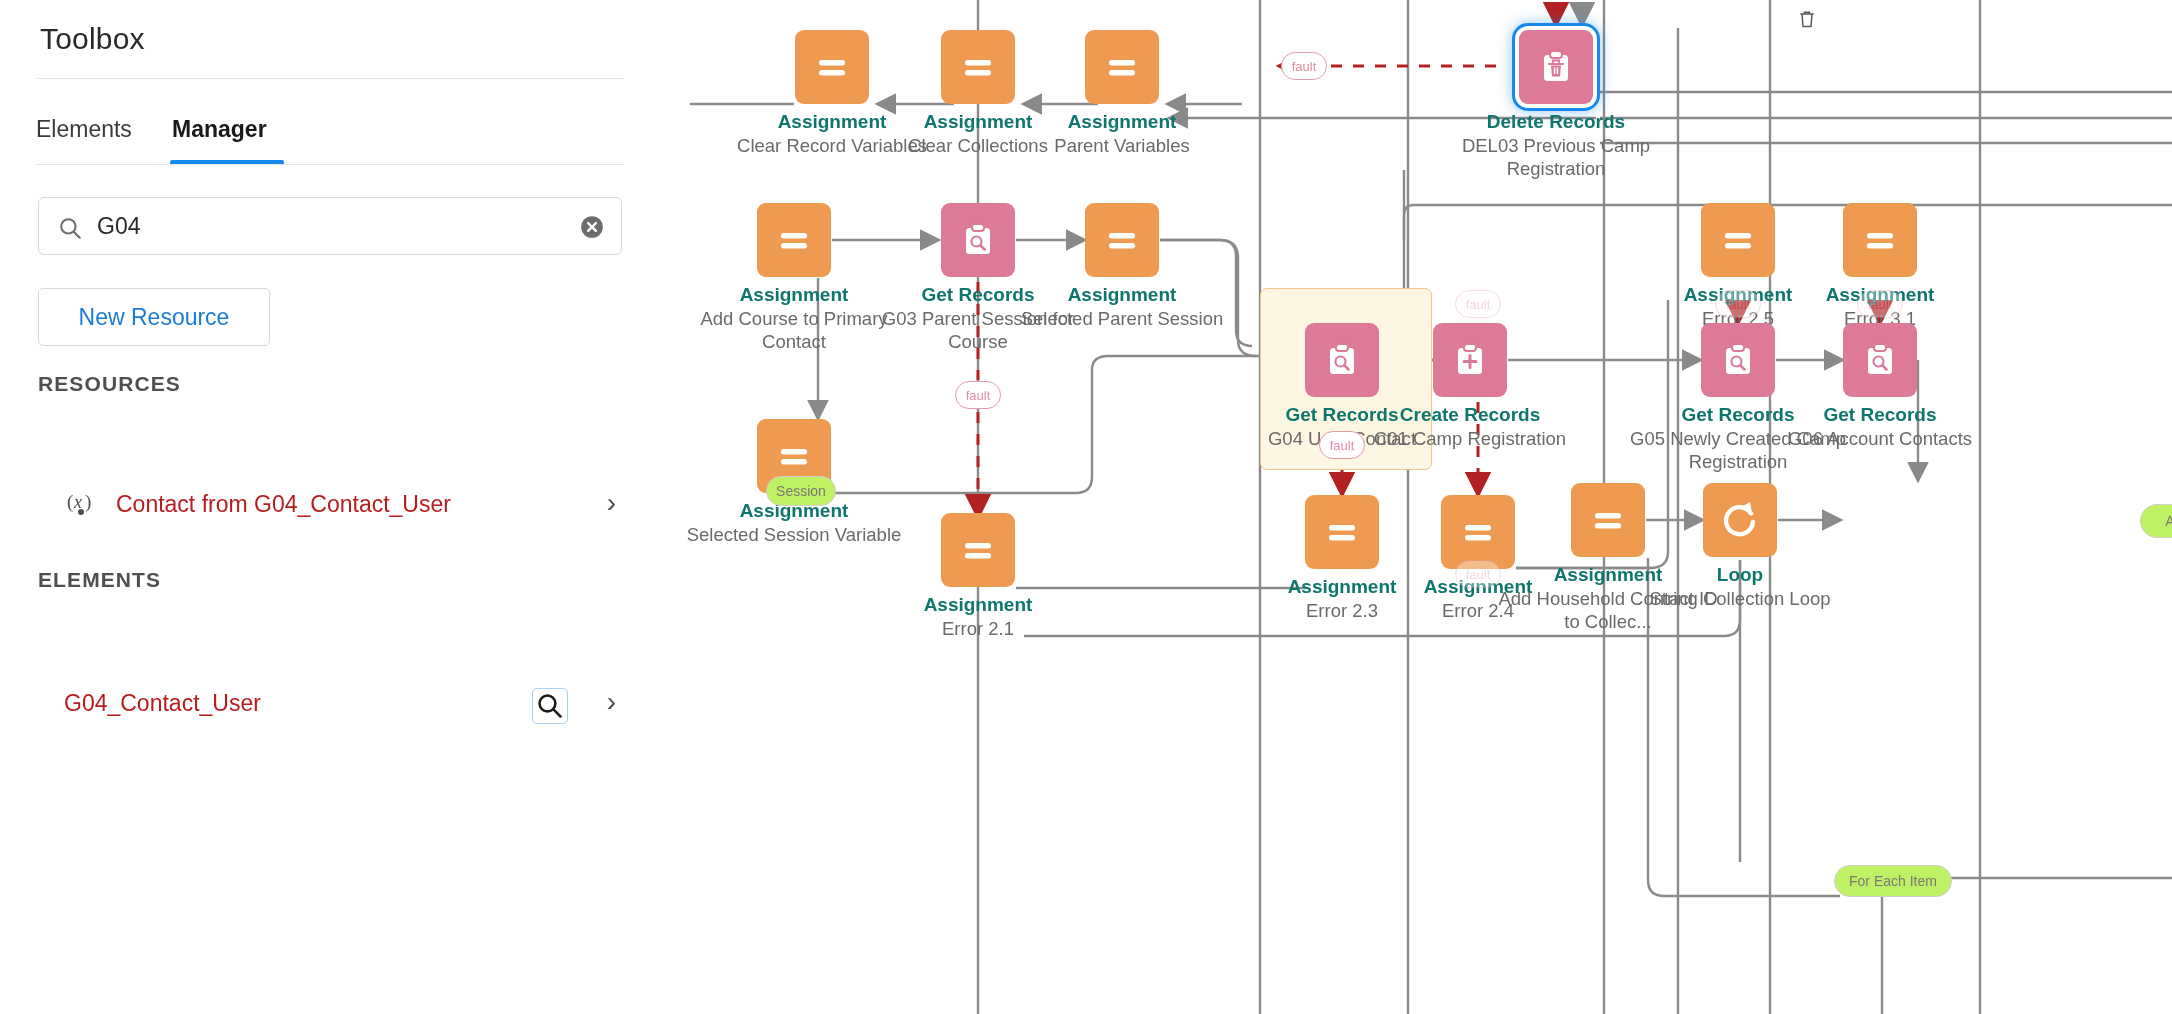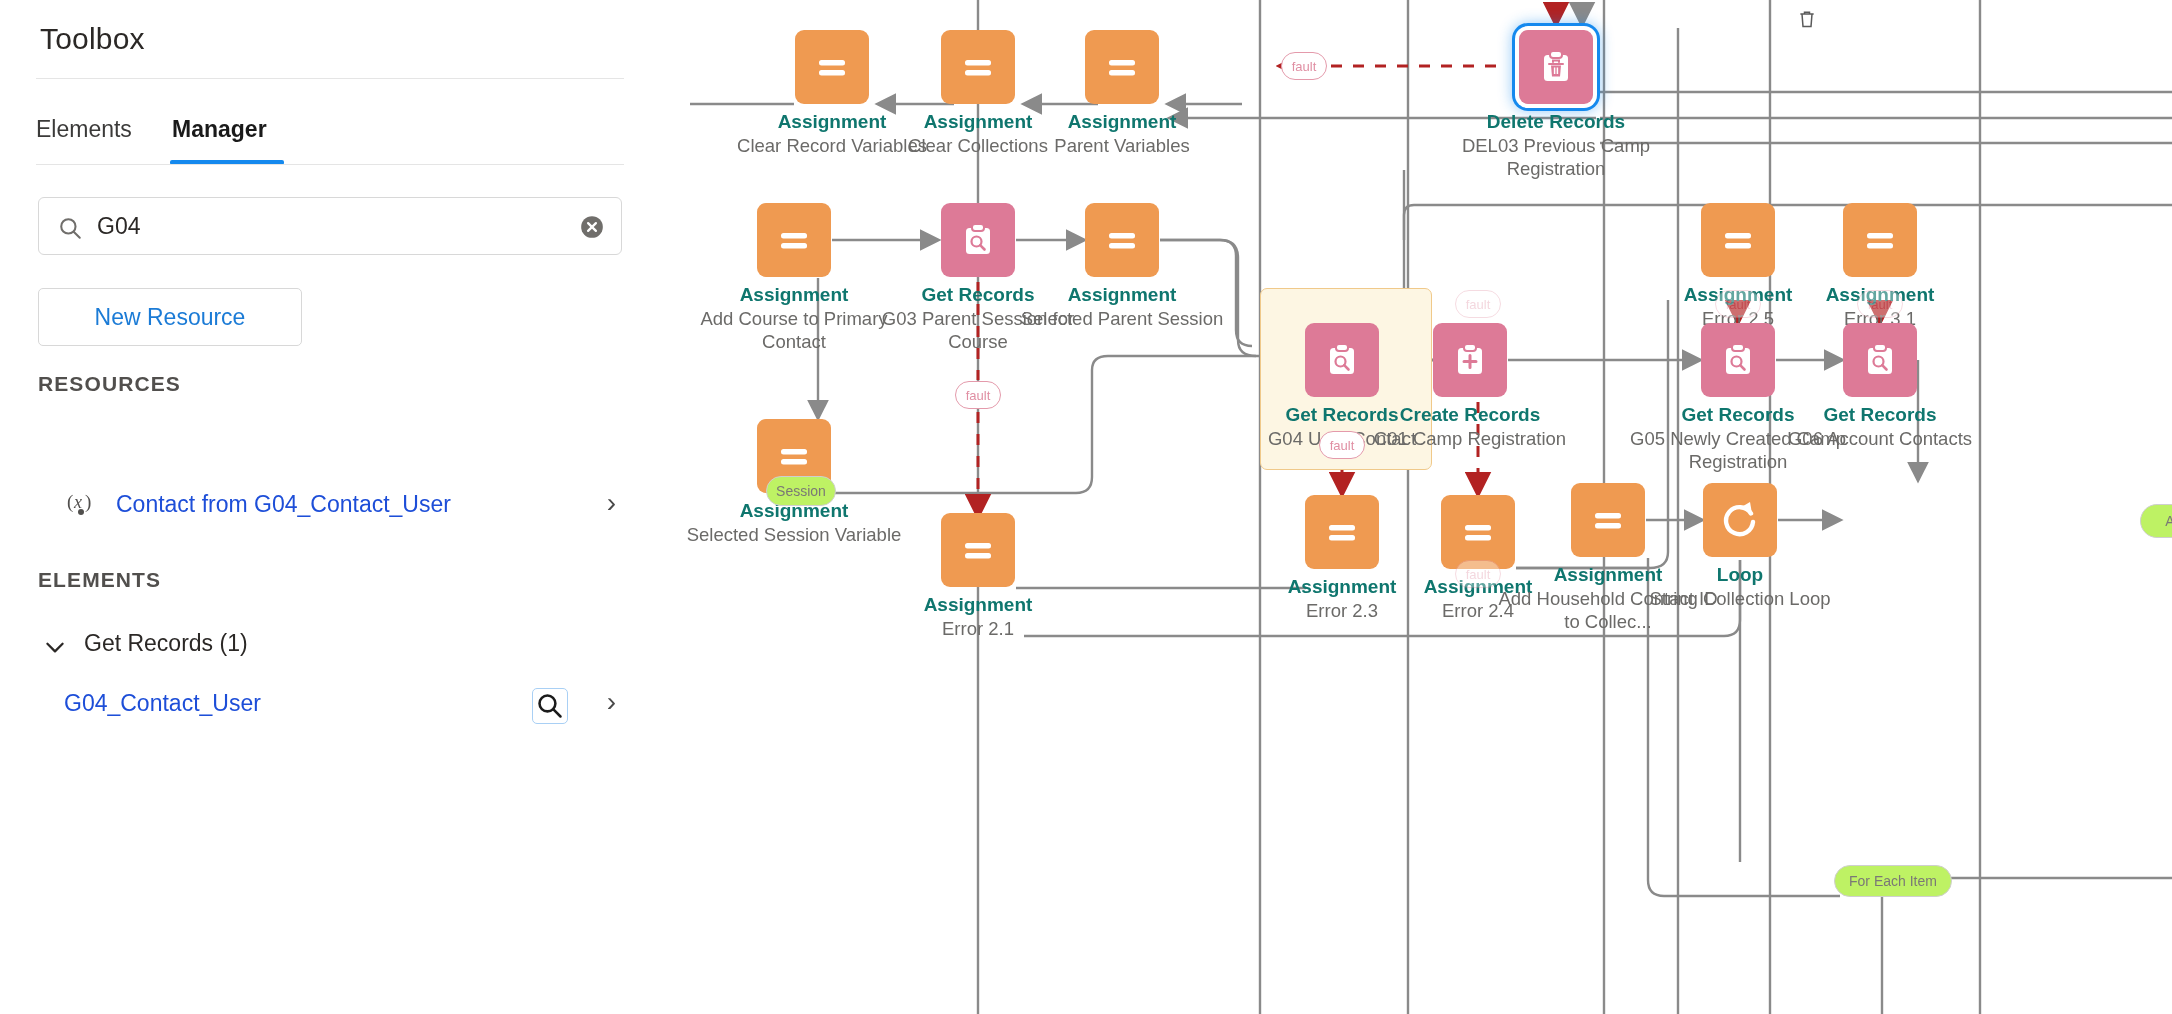--- a/index.html
+++ b/index.html
@@ -42,21 +42,21 @@
     position: absolute; left: 38px; top: 197px; width: 584px; height: 58px;
     border: 1px solid #d8d8d8; border-radius: 6px; background: #fff; text-decoration: underline;
   }
   #search-icon { position: absolute; left: 18px; top: 17px; }
   #search-value {
     position: absolute; left: 58px; top: 15px; font-size: 23px; color: #2b2826;
   }
   #search-clear { position: absolute; right: 16px; top: 16px; cursor:pointer; }
 
   #new-resource-btn {
-    position: absolute; left: 38px; top: 288px; width: 264px; height: 58px;
+    position: absolute; left: 38px; top: 288px; width: 232px; height: 58px;
     border: 1px solid #d8d8d8; border-radius: 5px; background: #fff;
     color: #1b7bd6; font-size: 23px; line-height: 56px; text-align: center; cursor: pointer;
   }
 
   .section-head {
     position: absolute; left: 38px; font-size: 21px; color: #514f4d;
     letter-spacing: 1.1px; font-weight: 700;
   }
   #head-resources { top: 372px; }
   #head-elements  { top: 568px; }
@@ -71,21 +71,21 @@
     position: absolute; left: 42px; top: 2px; font-size: 23px; color: #2b2826;
   }
   #group-record-single { top: 428px; }
   #group-get-records   { top: 628px; }
 
   .res-row { position: absolute; left: 42px; width: 582px; height: 46px; }
   #res-contact-row { top: 487px; }
   #elem-g04-row    { top: 686px; }
 
   .xicon { position:absolute; left: 24px; top: 2px; font-size: 20px; color:#514f4d; }
-  .res-link { position: absolute; font-size: 23px; color: #1d4ed8; cursor: pointer; }
+  .res-link { position: absolute; font-size: 23px; color: #b91c1c; cursor: pointer; }
   #res-contact-link { left: 74px; top: 4px; }
   #elem-g04-link { left: 22px; top: 4px; }
   .row-chevron {
     position: absolute; right: 8px; top: 0px; font-size: 28px; color: #4a4a4a; cursor: pointer;
   }
   #elem-search-badge {
     position: absolute; right: 56px; top: 2px; width: 36px; height: 36px;
     border: 1px solid #a9d0f5; border-radius: 5px; background: #fff; cursor:pointer;
   }
 
@@ -176,28 +176,20 @@
         <text x="19" y="19" font-family="Liberation Serif, serif" font-size="19" fill="#514f4d">)</text>
         <circle cx="15" cy="23" r="3" fill="#514f4d"></circle>
       </svg>
     </span>
     <span class="res-link" id="res-contact-link">Contact from G04_Contact_User</span>
     <span class="row-chevron">›</span>
   </div>
 
   <div class="section-head" id="head-elements">ELEMENTS</div>
 
-  <div class="group-row" id="group-get-records">
-    <span class="group-chevron">
-      <svg width="26" height="26" viewBox="0 0 24 24" fill="none" stroke="#2b2826" stroke-width="2.1">
-        <polyline points="5,9 12,16 19,9" stroke-linecap="round" stroke-linejoin="round"></polyline>
-      </svg>
-    </span>
-    <span class="group-label">Get Records (1)</span>
-  </div>
 
   <div class="res-row" id="elem-g04-row">
     <span class="res-link" id="elem-g04-link">G04_Contact_User</span>
     <span id="elem-search-badge">
       <svg width="34" height="34" viewBox="0 0 24 24" fill="none" stroke="#1b1b1b" stroke-width="1.8">
         <circle cx="10.2" cy="10.2" r="5.6"></circle>
             <line x1="14.4" y1="14.4" x2="19.4" y2="19.4" stroke-linecap="round"></line>
       </svg>
     </span>
     <span class="row-chevron">›</span>

